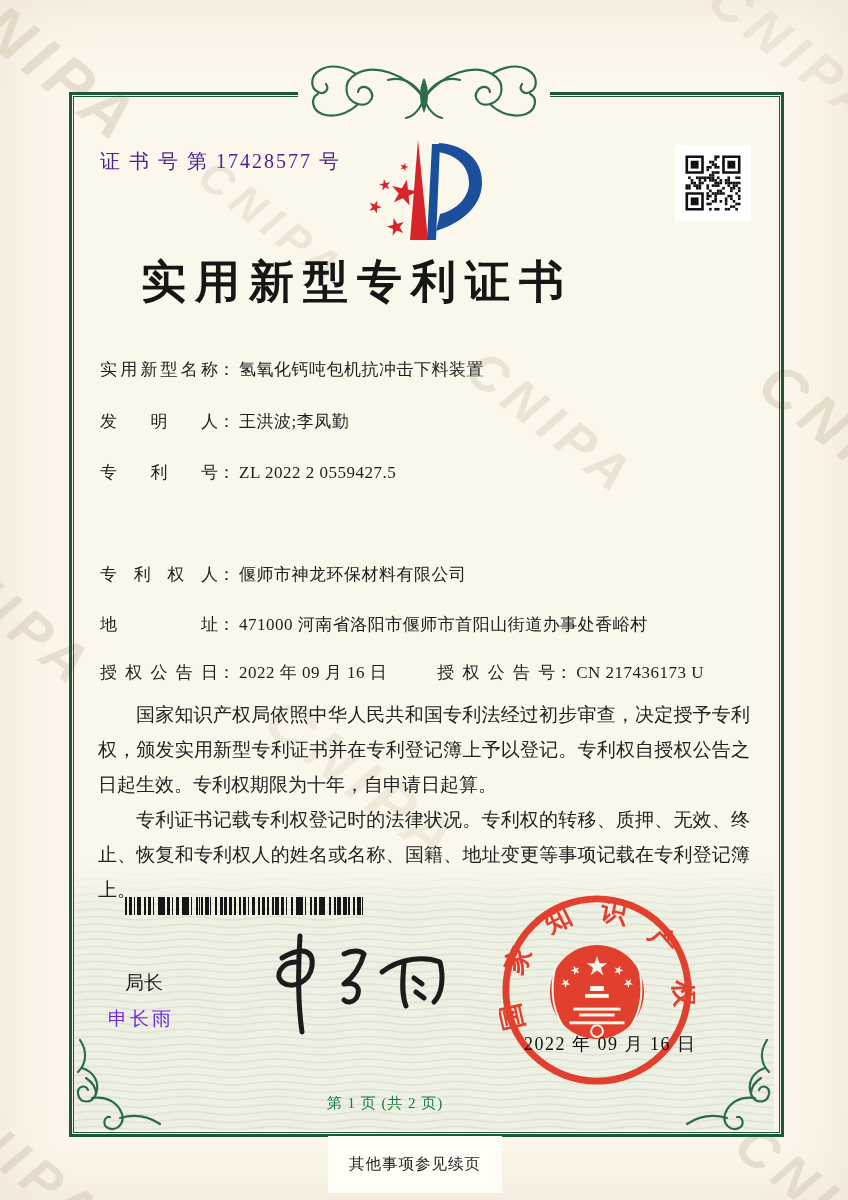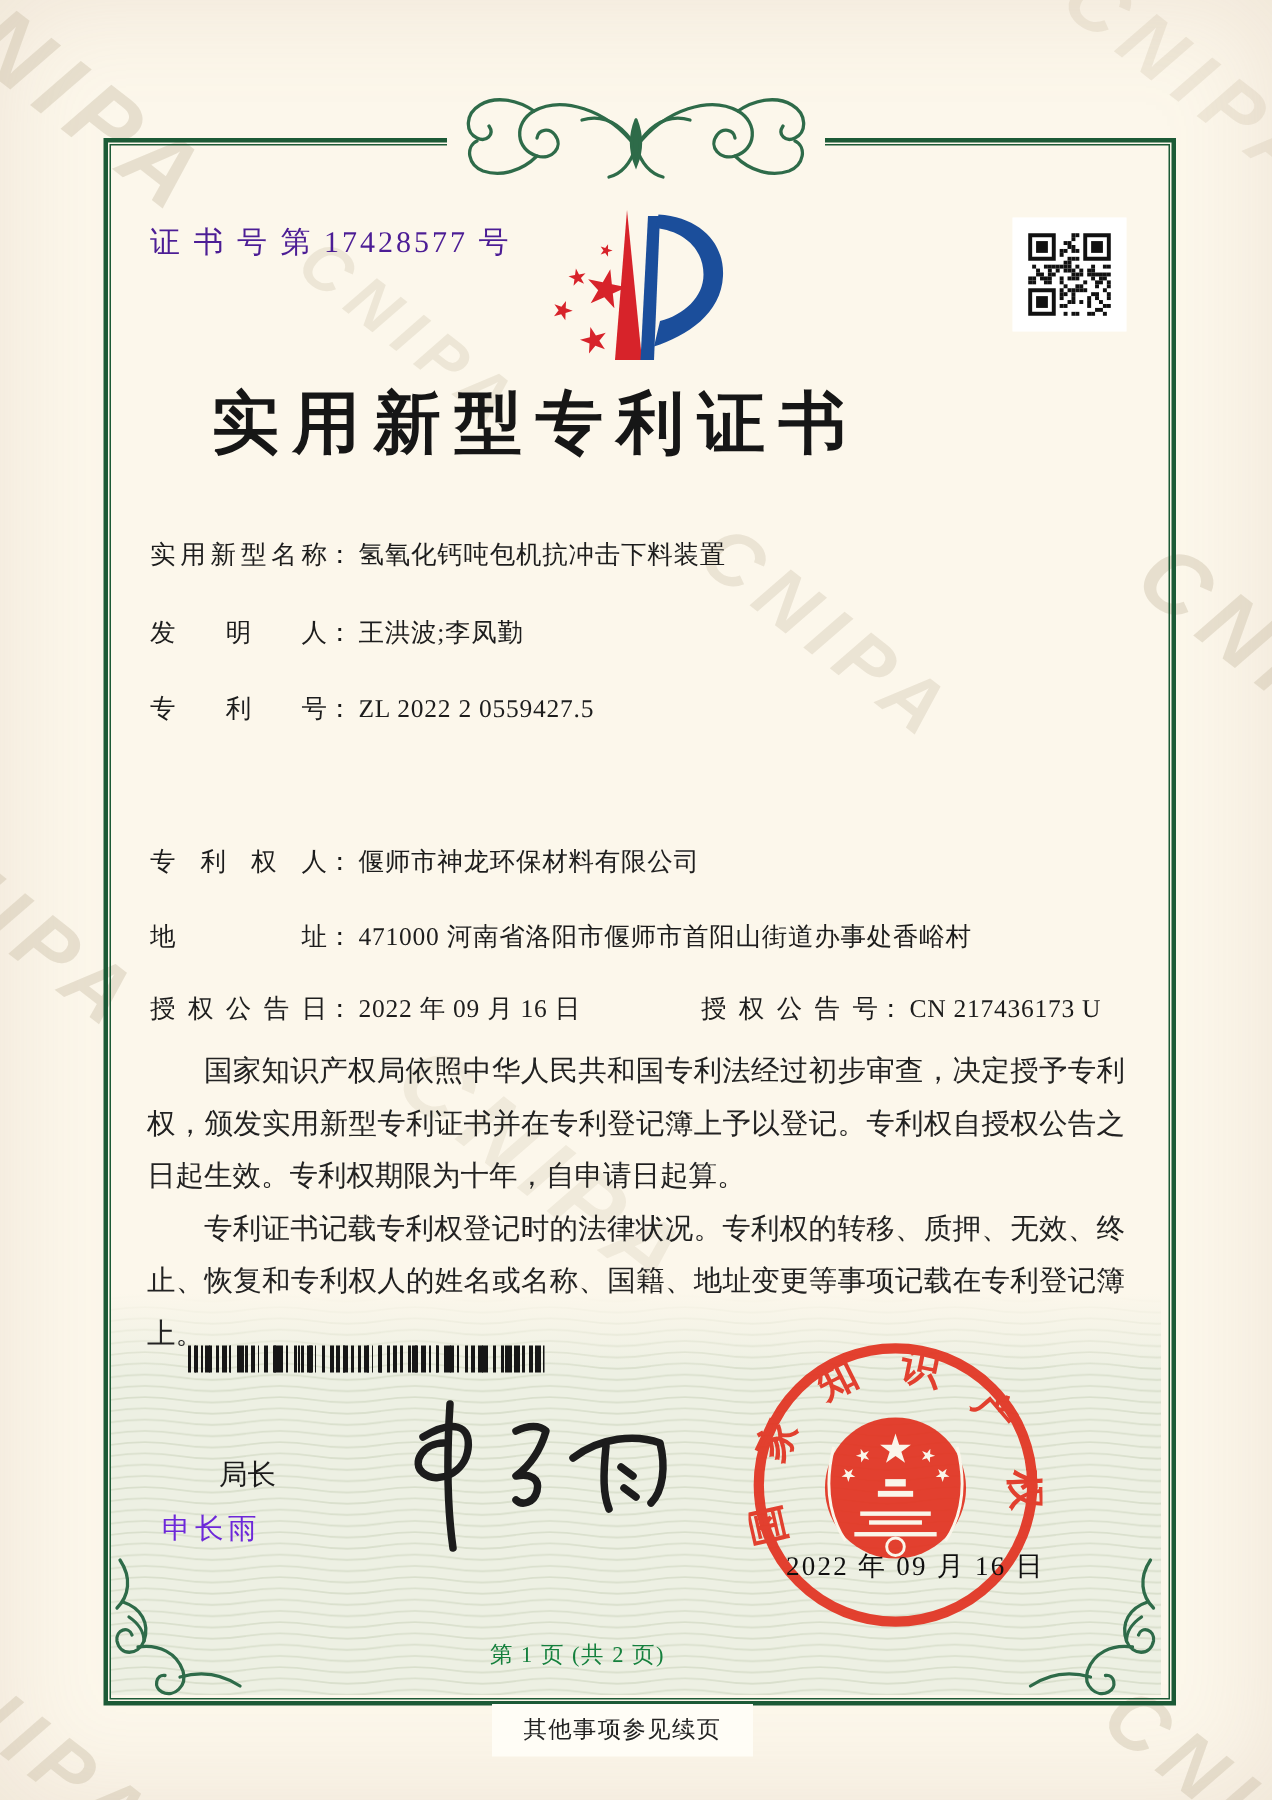--- a/index.html
+++ b/index.html
@@ -23,38 +23,38 @@
             background:linear-gradient(#fcf7eb,rgba(252,247,235,0));}
   
   .certno{position:absolute;left:100px;top:148px;font-size:20px;letter-spacing:2px;color:#4c1d95;z-index:5;}
   .logo{position:absolute;left:352px;top:136px;z-index:5;}
   .qr{position:absolute;left:675px;top:145px;width:76px;height:76px;z-index:5;background:#fff;}
   .title{position:absolute;left:0;top:252px;width:714px;text-align:center;
          font-size:45px;font-weight:bold;letter-spacing:9px;color:#161616;z-index:5;}
   .frow{position:absolute;left:100px;font-size:17px;color:#1d1d1d;z-index:5;white-space:nowrap;}
   .flabel{display:inline-block;width:118px;text-align:justify;text-align-last:justify;}
   .fval{padding-left:4px;letter-spacing:.5px;}
-  .grant2{margin-left:80px;}
+  .grant2{margin-left:50px;}
   .paras{position:absolute;left:98px;top:698px;width:652px;font-size:19px;line-height:1.84;
          color:#222;text-align:justify;z-index:5;}
   .paras p{margin:0;text-indent:2em;}
   .barcode{position:absolute;left:125px;top:897px;width:238px;height:18px;z-index:5;background-image:
     repeating-linear-gradient(90deg,#161616 0 2px,transparent 2px 4px,#161616 4px 7px,transparent 7px 9px,#161616 9px 10px,transparent 10px 14px,#161616 14px 16px,transparent 16px 19px),
     repeating-linear-gradient(90deg,transparent 0 5px,#161616 5px 6px,transparent 6px 12px,#161616 12px 15px,transparent 15px 23px);}
   .off-title{position:absolute;left:125px;top:970px;font-size:19px;z-index:5;
-             font-family:"Liberation Sans","DejaVu Sans",sans-serif;color:#1b1b1b;margin-left:21px;}
+             font-family:"Liberation Sans","DejaVu Sans",sans-serif;color:#1b1b1b;}
   .off-name{position:absolute;left:108px;top:1006px;font-size:19px;z-index:5;
             font-family:Liberation Sans, sans-serif;color:#6d28d9;letter-spacing:3px;}
   .sig{position:absolute;left:248px;top:928px;z-index:5;}
   .seal{position:absolute;left:499px;top:892px;z-index:6;opacity:.92;}
   .sealdate{position:absolute;left:524px;top:1032px;font-size:18px;letter-spacing:1.5px;
             color:#101010;z-index:7;}
   .pageinfo{position:absolute;left:100px;top:1094px;width:570px;text-align:center;
             font-size:15px;color:#15803d;z-index:5;letter-spacing:1px;}
-  .contbox{position:absolute;left:328px;top:1136px;width:150px;padding:7px 12px;text-align:center;
+  .contbox{position:absolute;left:328px;top:1136px;width:150px;padding:18px 12px;text-align:center;
            background:#fffdf6;font-size:15.5px;color:#222;z-index:5;letter-spacing:1px;}
 </style>
 </head>
 <body>
 
 <div class="page">
 
   <div class="wm" style="left:-30px;top:-44px;font-size:64px;">CNIPA</div>
   <div class="wm" style="left:735px;top:-34px;font-size:54px;color:rgba(203,191,166,.28);">CNIPA</div>
   <div class="wm" style="left:220px;top:150px;font-size:44px;color:rgba(203,191,166,.30);">CNIPA</div>

